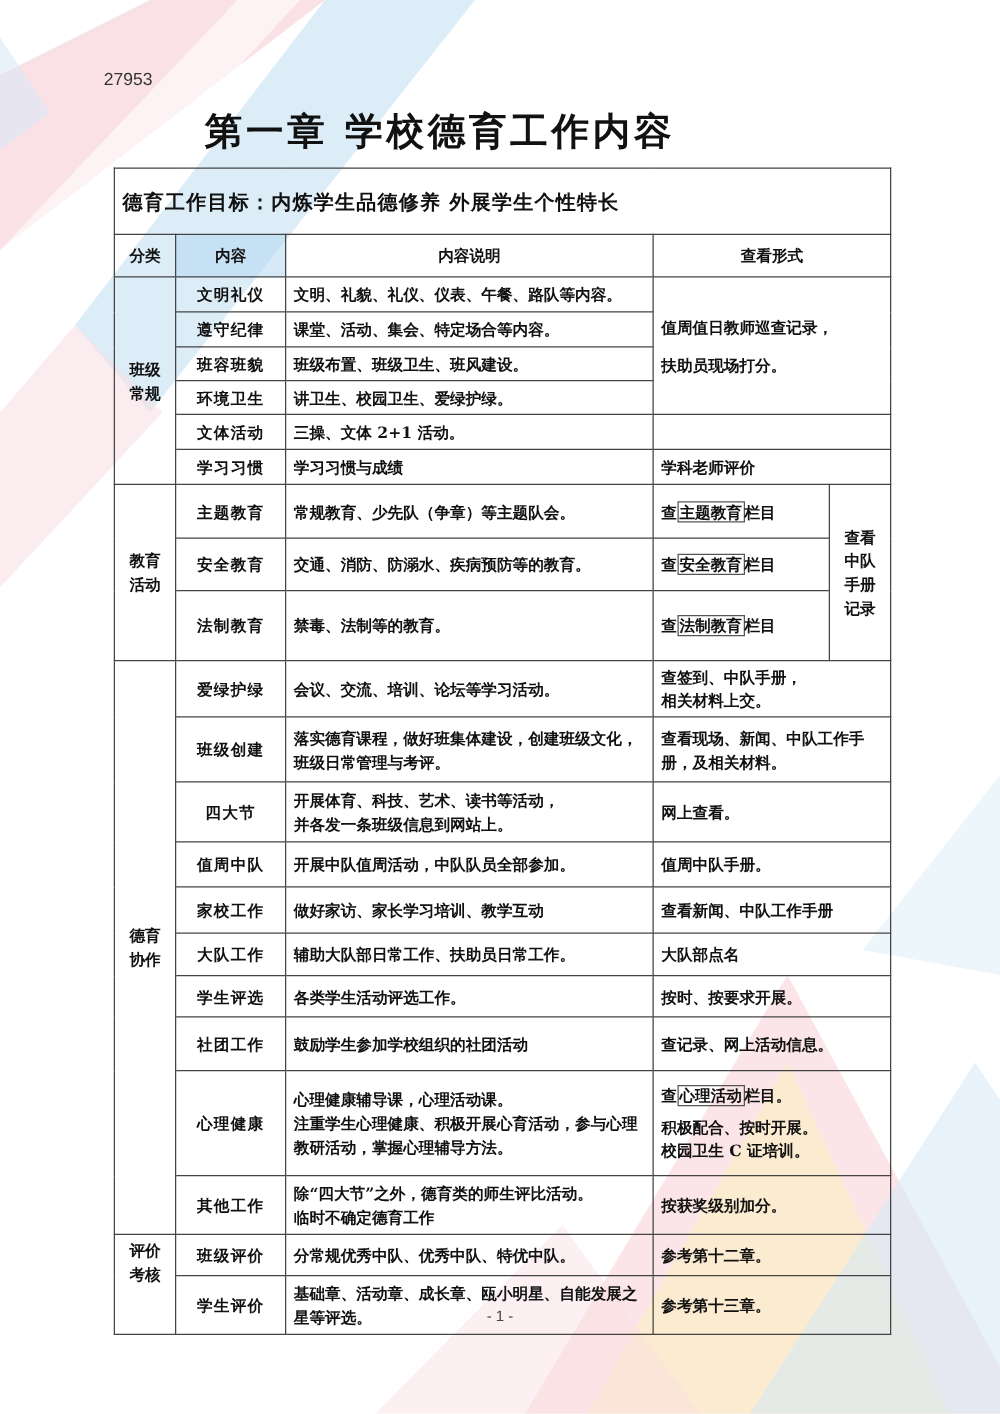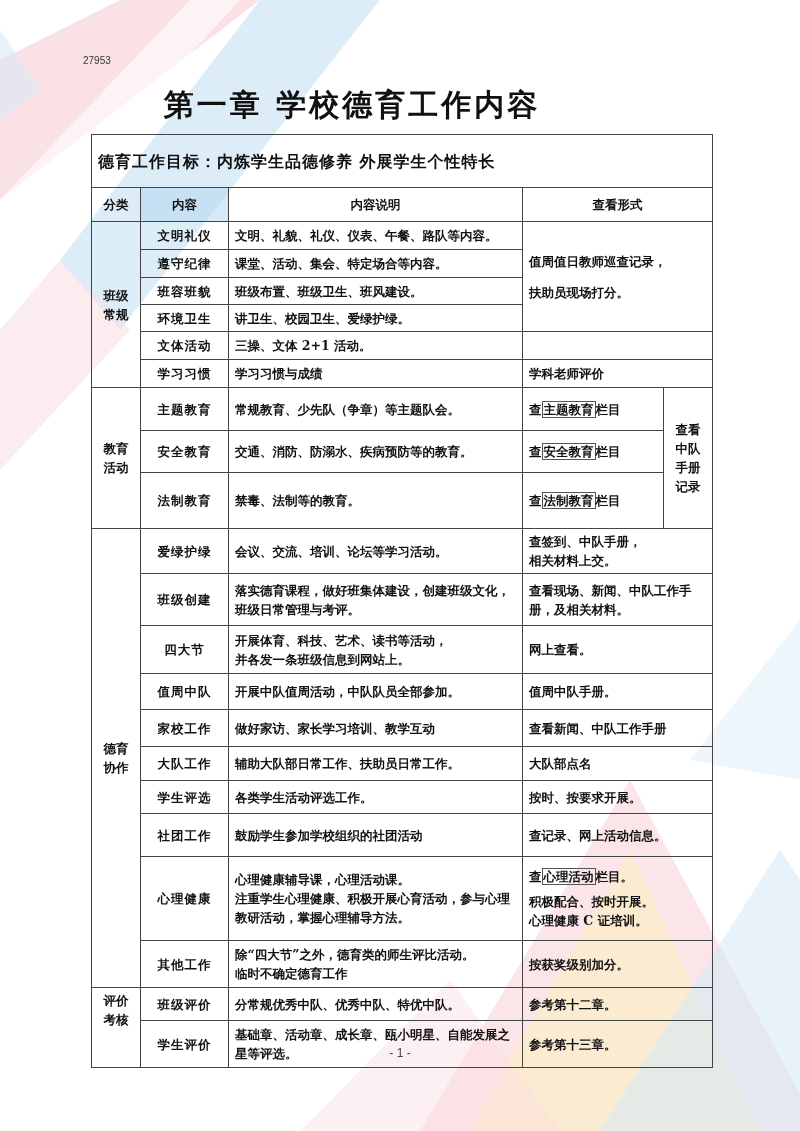--- a/index.html
+++ b/index.html
@@ -5,21 +5,21 @@
   html, body { margin: 0; padding: 0; }
   body {
     width: 800px; height: 1131px; position: relative; overflow: hidden;
     background: #ffffff;
     font-family: "DejaVu Serif", "Liberation Serif", serif;
     color: #111;
   }
   .bg { position: absolute; inset: 0; z-index: 0; pointer-events: none; }
   .doc-id {
     position: absolute; left: 83px; top: 55px; z-index: 2;
-    font-family: "Liberation Sans", sans-serif; font-size: 10px; color: #333;
+    font-family: "Liberation Sans", sans-serif; font-size: 14px; color: #333;
   }
   .title {
     position: absolute; left: 0; width: 704px; top: 85px; z-index: 2;
     text-align: center; font-size: 30px; font-weight: bold; letter-spacing: 3px;
   }
   table.main {
     position: absolute; left: 91px; top: 134px; z-index: 2;
     width: 621px; border-collapse: collapse; table-layout: fixed;
     font-size: 12.5px; font-weight: bold;
   }
@@ -196,21 +196,21 @@
   <tr style="height:84px">
     <td class="item">心理健康</td>
     <td class="desc">
       <span class="line">心理健康辅导课，心理活动课。</span>
       <span class="line">注重学生心理健康、积极开展心育活动，参与心理教研活动，掌握心理辅导方法。</span>
     </td>
     <td colspan="2" class="check">
       <span>查</span><span class="boxed">心理活动</span><span>栏目。</span>
       <span class="gap"></span>
       <span class="line">积极配合、按时开展。</span>
-      <span class="line">心理健康 C 证培训。</span>
+      <span class="line">校园卫生 C 证培训。</span>
     </td>
   </tr>
   <tr style="height:47px">
     <td class="item">其他工作</td>
     <td class="desc">
       <span class="line">除“四大节”之外，德育类的师生评比活动。</span>
       <span class="line">临时不确定德育工作</span>
     </td>
     <td colspan="2" class="check">按获奖级别加分。</td>
   </tr>

